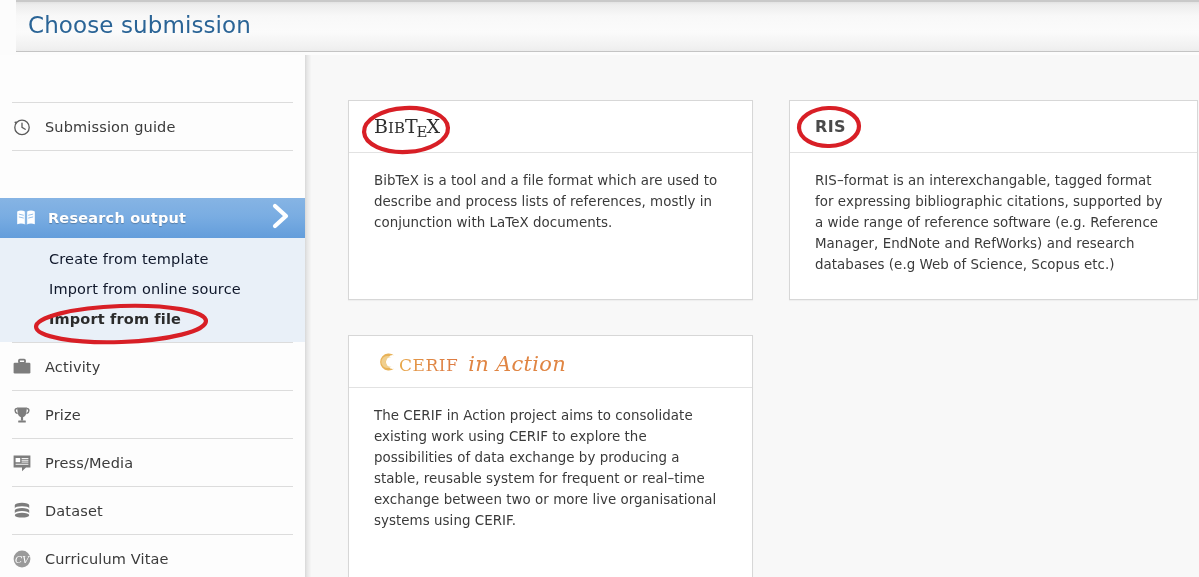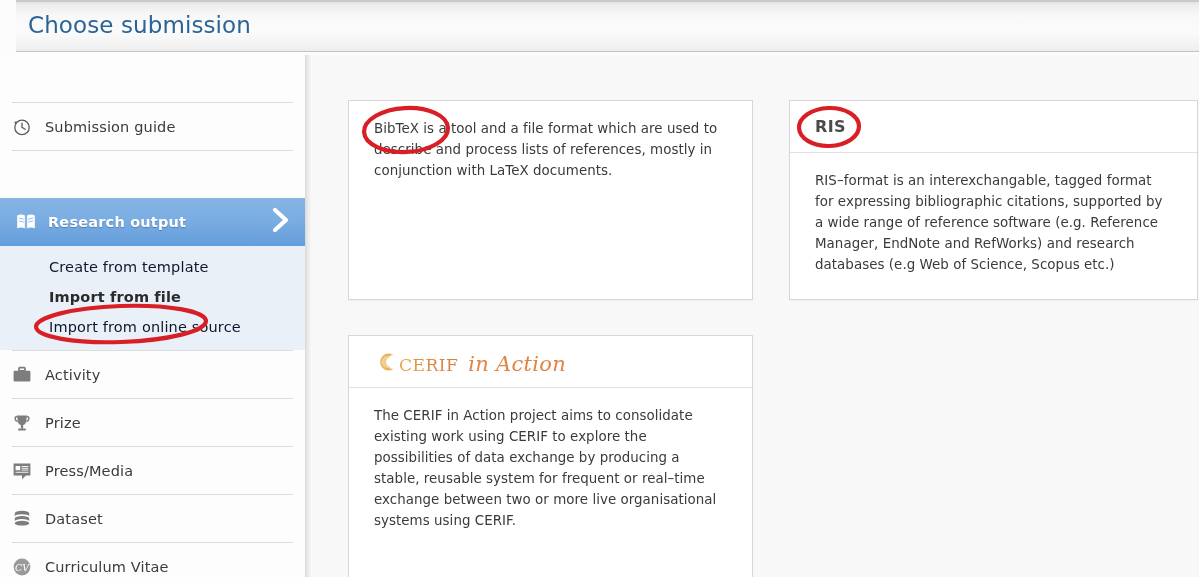--- a/index.html
+++ b/index.html
@@ -95,21 +95,21 @@
   }
   .side-item .lbl {
     font-size: 14.5px;
     color: #3b3b3b;
     letter-spacing: 0.15px;
     white-space: nowrap;
   }
 
   
   .side-active {
-    height: 48px;
+    height: 40px;
     display: flex;
     align-items: center;
     padding-left: 14px;
     background: linear-gradient(to bottom, #86b4e4 0%, #7aade2 45%, #639ddb 100%);
     position: relative;
     cursor: pointer;
   }
   .side-active .ico { width: 24px; height: 24px; margin-right: 10px;
     display:flex; align-items:center; justify-content:center; flex:none; }
   .side-active .lbl {
@@ -284,25 +284,25 @@
           <svg width="20" height="26" viewBox="0 0 20 26">
             <path d="M4 3 L15 13 L4 23" fill="none" stroke="#ffffff" stroke-width="4.2" stroke-linecap="round" stroke-linejoin="round"></path>
           </svg>
         </span>
       </div>
 
       <div class="submenu">
         <div class="submenu-item">
           <span>Create from template</span>
         </div>
+        <div class="submenu-item">
+          <span>Import from online source</span>
+        </div>
         <div class="submenu-item selected">
           <span>Import from file</span>
-        </div>
-        <div class="submenu-item">
-          <span>Import from online source</span>
         </div>
       </div>
 
       <div class="side-sep"></div>
 
       <div class="side-item">
         <span class="ico">
           <svg width="22" height="20" viewBox="0 0 22 20">
             <rect x="8" y="2.6" width="6" height="3.2" rx="0.8" fill="none" stroke="#7d7d7d" stroke-width="1.8"></rect>
             <rect x="2.6" y="5.8" width="16.8" height="10.6" rx="1.2" fill="#7d7d7d"></rect>
@@ -367,20 +367,25 @@
         <span class="lbl">Curriculum Vitae</span>
       </div>
 
     </div>
 
     <div class="sidebar-gap"></div>
 
     <div class="content">
 
       <div class="card" id="card-bibtex">
+        <div class="card-head">
+          <span class="logo-bibtex">
+            B<span class="sc">IB</span>T<span class="low">E</span>X
+          </span>
+        </div>
         <div class="card-body">BibTeX is a tool and a file format which are used to describe and process lists of references, mostly in conjunction with LaTeX documents.</div>
       </div>
 
       <div class="card" id="card-ris">
         <div class="card-head">
           <span class="logo-ris">RIS</span>
         </div>
         <div class="card-body">RIS–format is an interexchangable, tagged format for expressing bibliographic citations, supported by a wide range of reference software (e.g. Reference Manager, EndNote and RefWorks) and research databases (e.g Web of Science, Scopus etc.)</div>
       </div>
 

